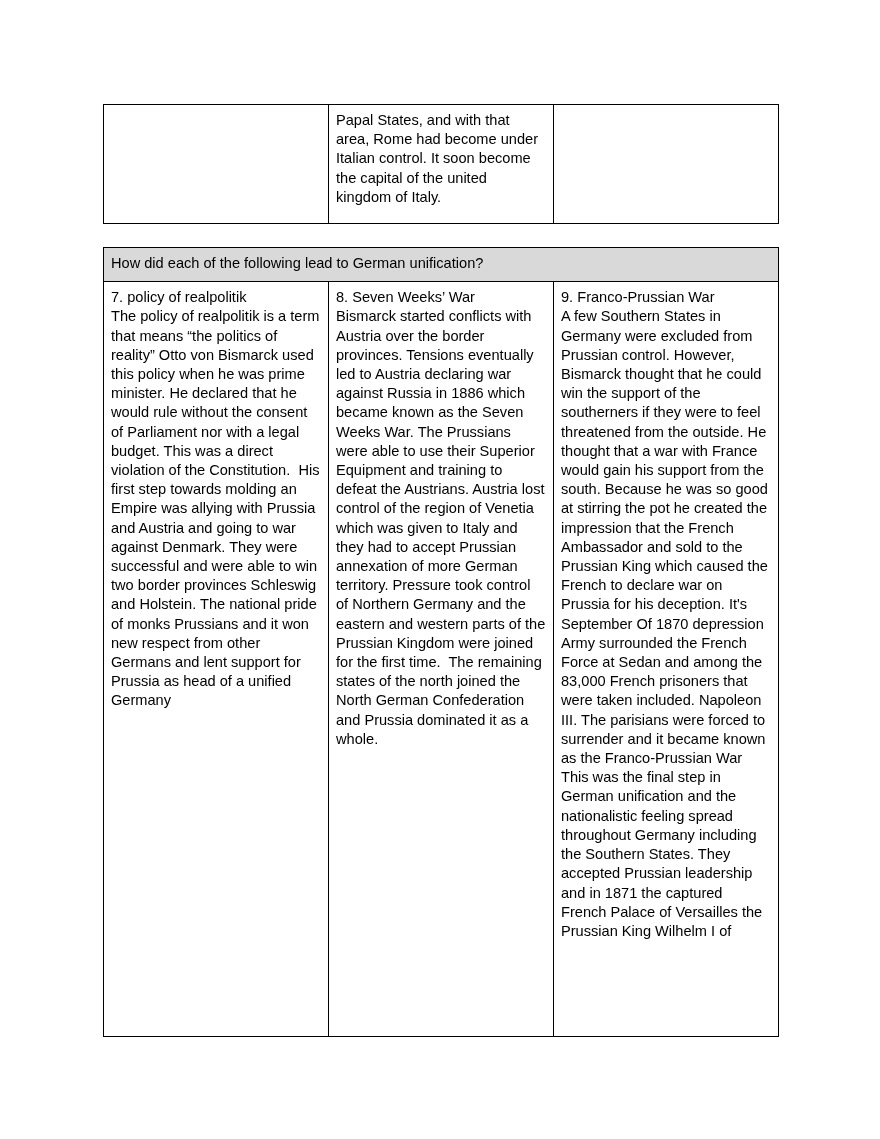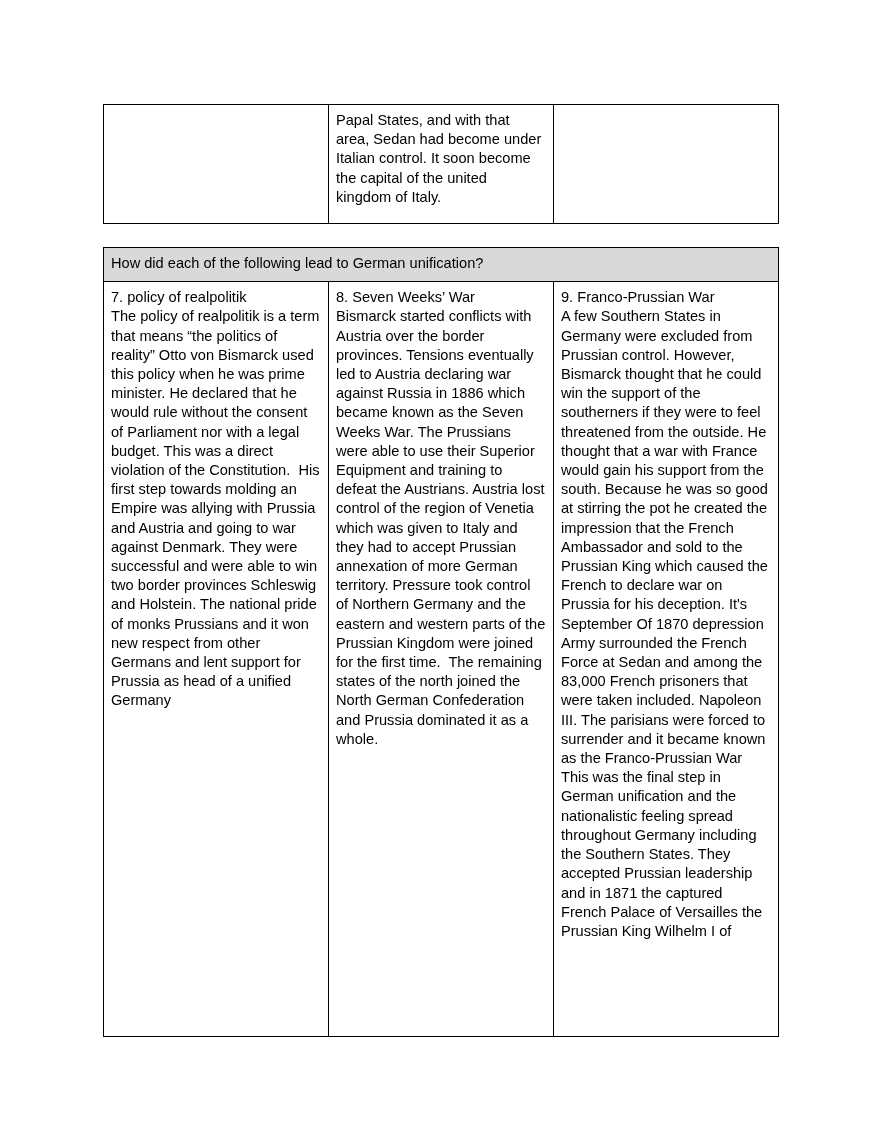--- a/index.html
+++ b/index.html
@@ -81,21 +81,21 @@
 
     <table class="grid table-continued">
       <colgroup>
         <col class="col-a">
           <col class="col-b">
           <col class="col-c">
       </colgroup>
       <tbody>
         <tr>
           <td></td>
-          <td>Papal States, and with that area, Sedan had become under Italian control. It soon become the capital of the united kingdom of Italy.</td>
+          <td>Papal States, and with that area, Rome had become under Italian control. It soon become the capital of the united kingdom of Italy.</td>
           <td></td>
         </tr>
       </tbody>
     </table>
 
     <div class="table-gap"></div>
 
     <table class="grid table-unification">
       <colgroup>
         <col class="col-a">

